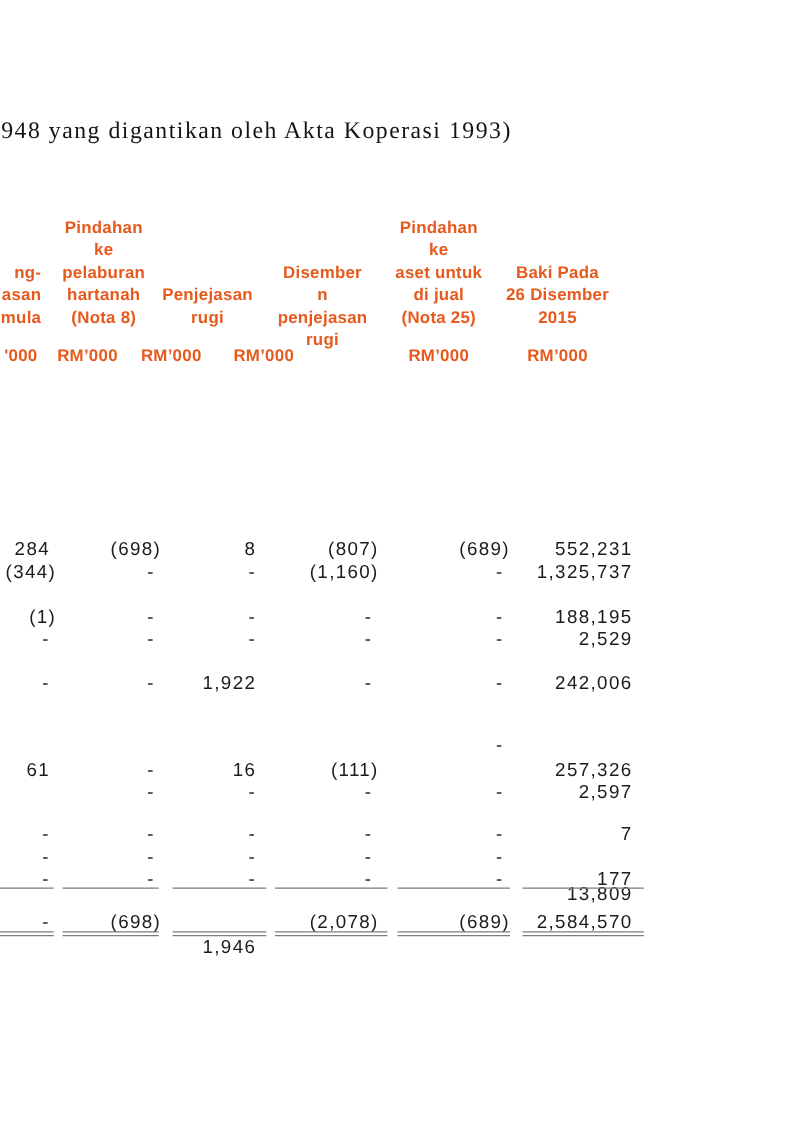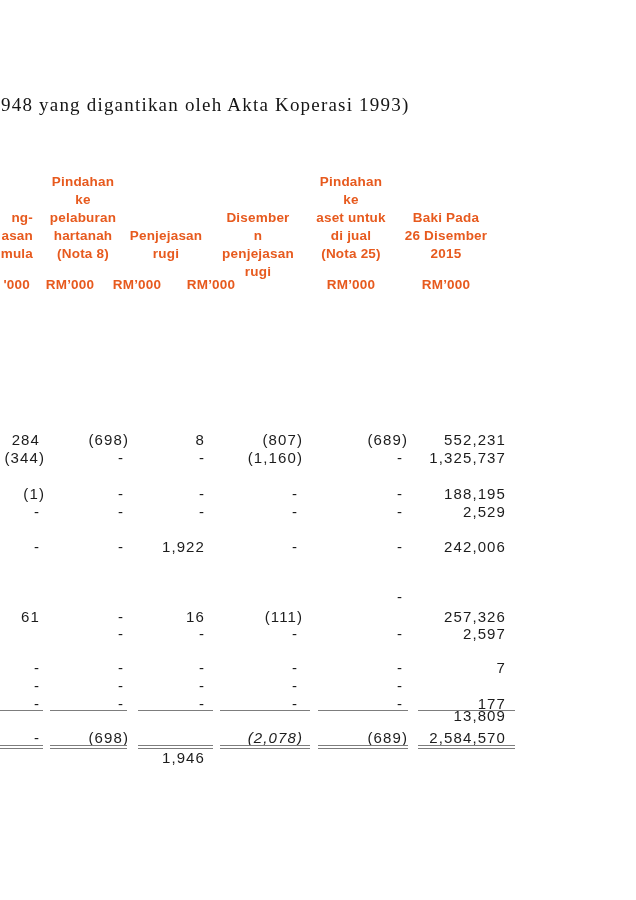--- a/index.html
+++ b/index.html
@@ -191,21 +191,21 @@
         <div class="cell" style="left: 406px; top: 679px; margin-top: 30px;">13,809</div>
         <div class="cell" style="left: -60px; top: 697px;">-</div>
         <div class="cell" style="left: 24px; top: 697px;">-</div>
         <div class="cell" style="left: 105px; top: 697px;">-</div>
         <div class="cell" style="left: 198px; top: 697px;">-</div>
         <div class="cell" style="left: 303px; top: 697px;">-</div>
         <div class="cell" style="left: 406px; top: 697px;">177</div>
         <div class="cell" style="left: -60px; top: 731px;">-</div>
         <div class="cell" style="left: 29px; top: 731px;">(698)</div>
         <div class="cell" style="left: 105px; top: 731px; margin-top: 20px;">1,946</div>
-        <div class="cell" style="left: 203px; top: 731px; font-style: italic;">(2,078)</div>
+        <div class="cell" style="left: 203px; top: 731px;">(2,078)</div>
         <div class="cell" style="left: 308px; top: 731px;">(689)</div>
         <div class="cell" style="left: 406px; top: 731px;">2,584,570</div>
         <div class="rule" style="left: 0px; width: 43px; top: 710px;"></div>
         <div class="drule" style="left: 0px; width: 43px; top: 745px;"></div>
         <div class="rule" style="left: 50px; width: 77px; top: 710px;"></div>
         <div class="drule" style="left: 50px; width: 77px; top: 745px;"></div>
         <div class="rule" style="left: 138px; width: 75px; top: 710px;"></div>
         <div class="drule" style="left: 138px; width: 75px; top: 745px;"></div>
         <div class="rule" style="left: 220px; width: 90px; top: 710px;"></div>
         <div class="drule" style="left: 220px; width: 90px; top: 745px;"></div>

